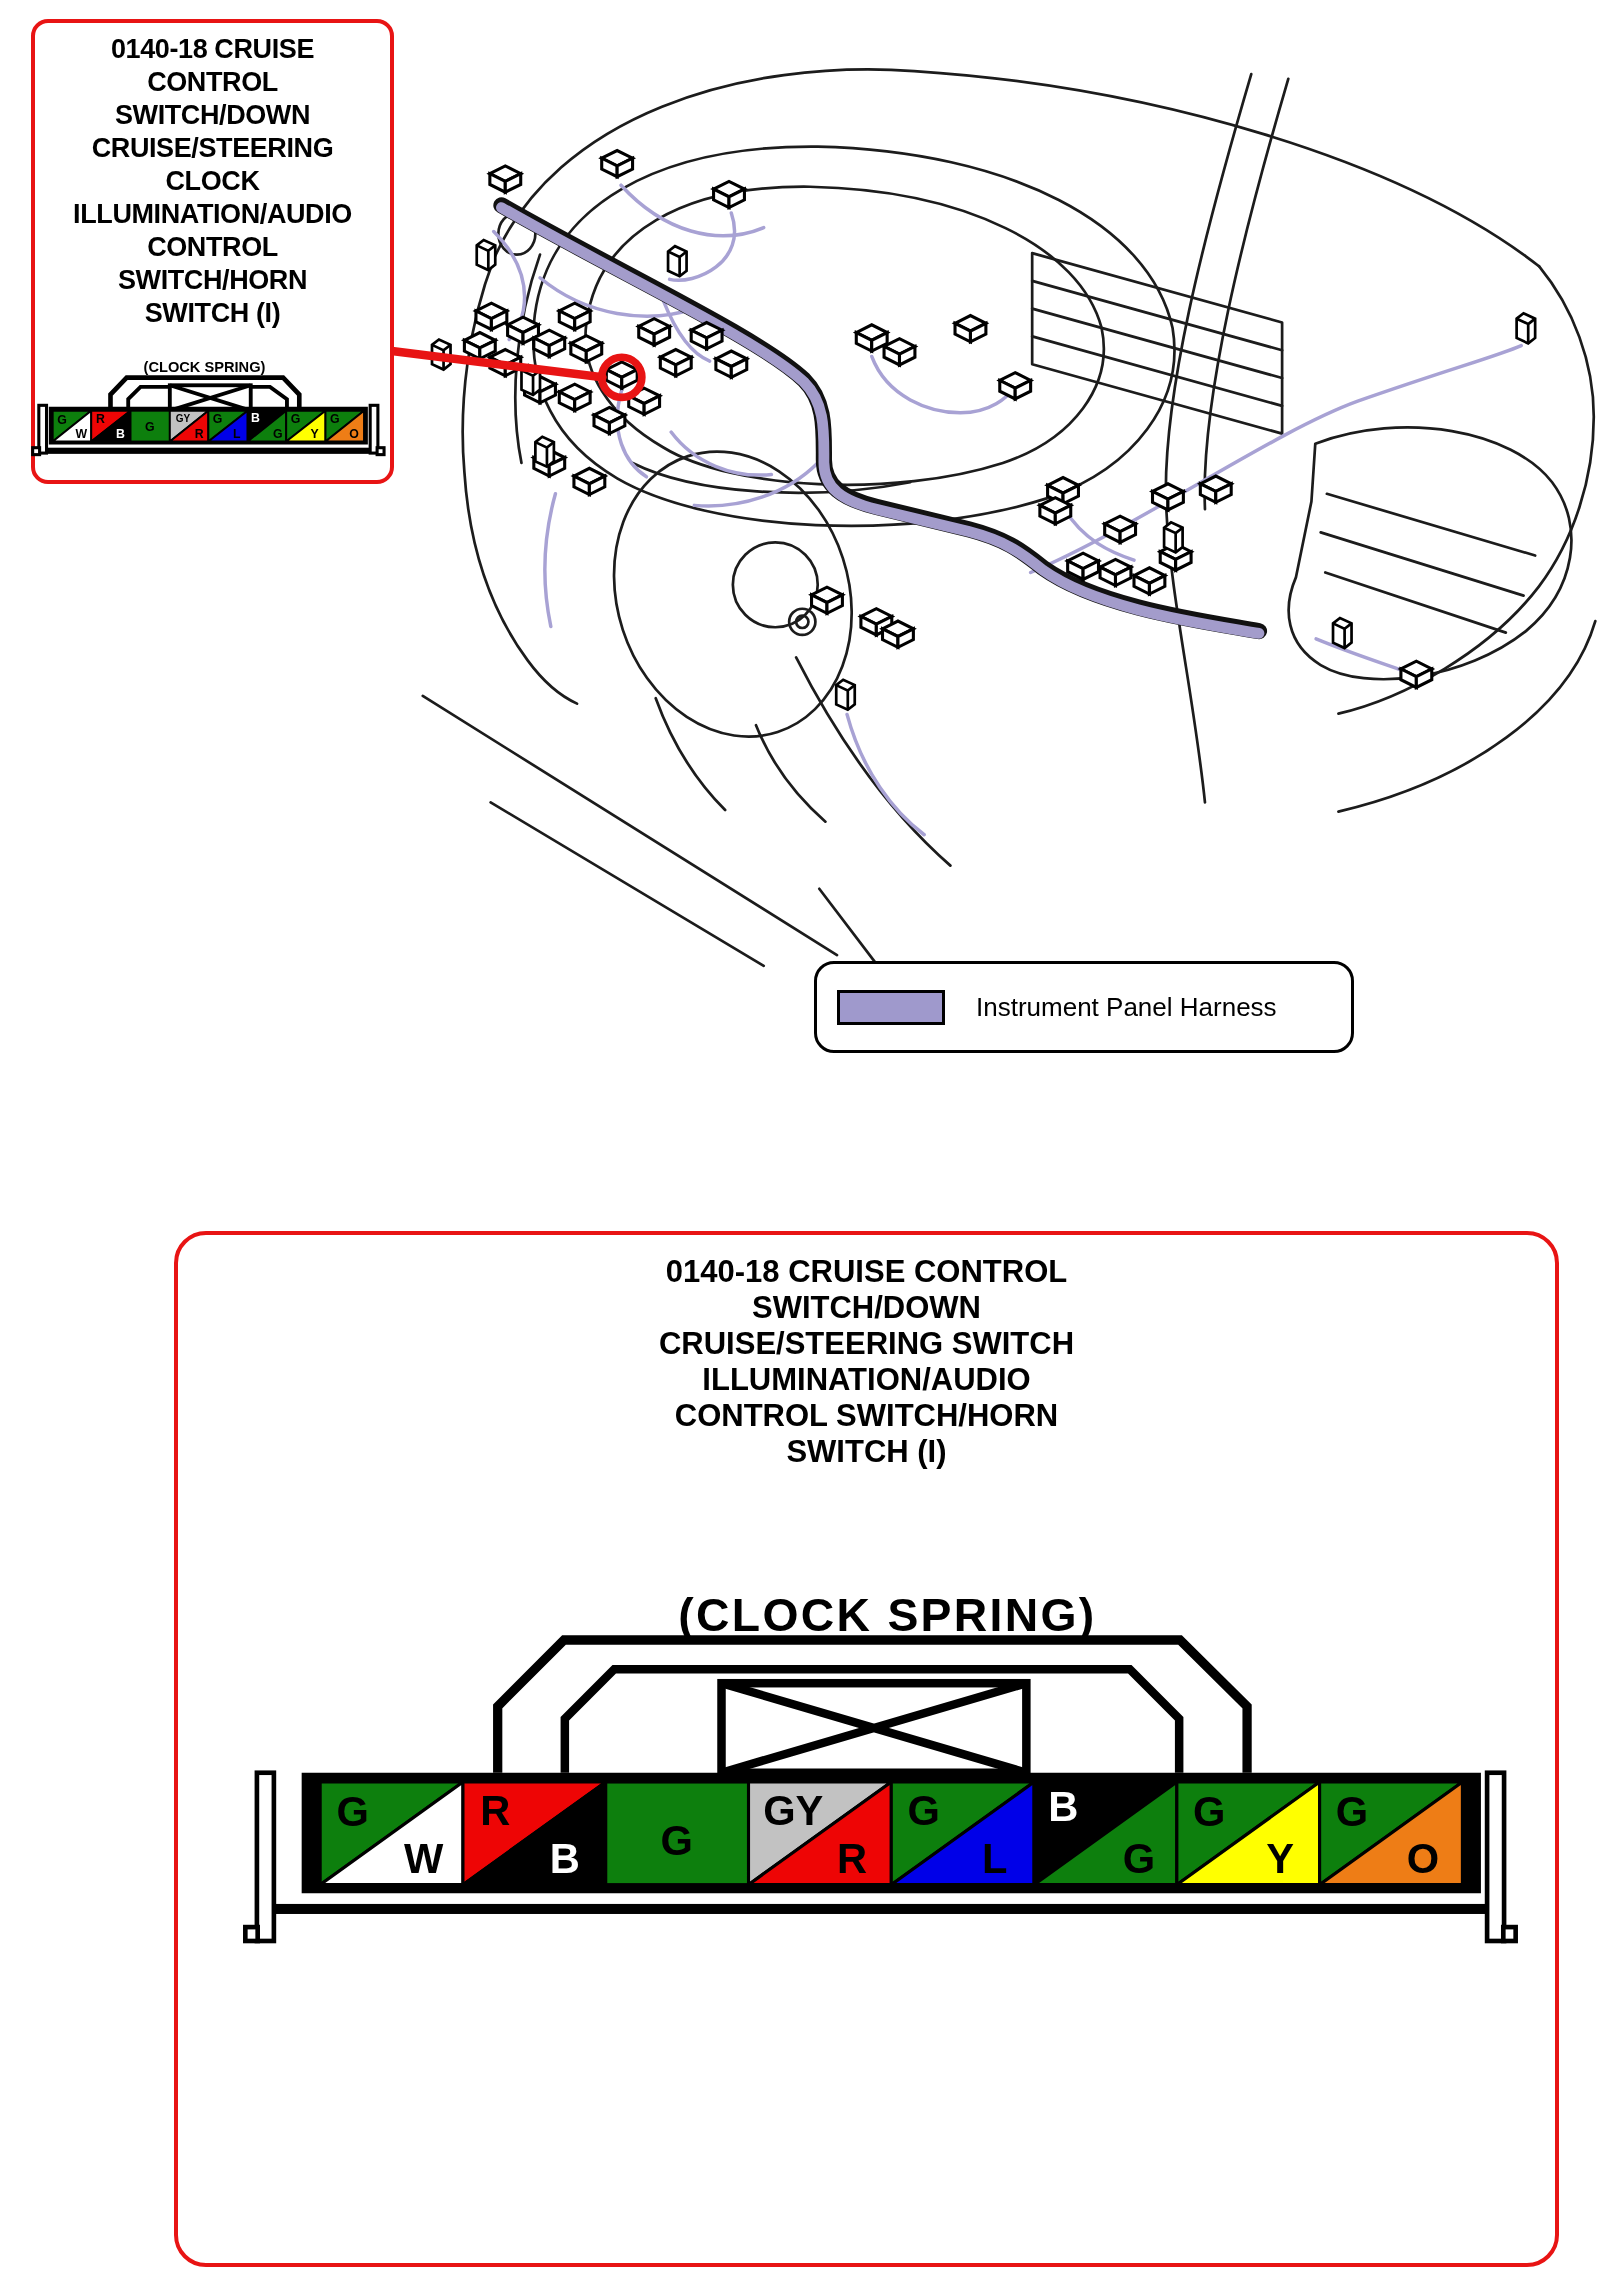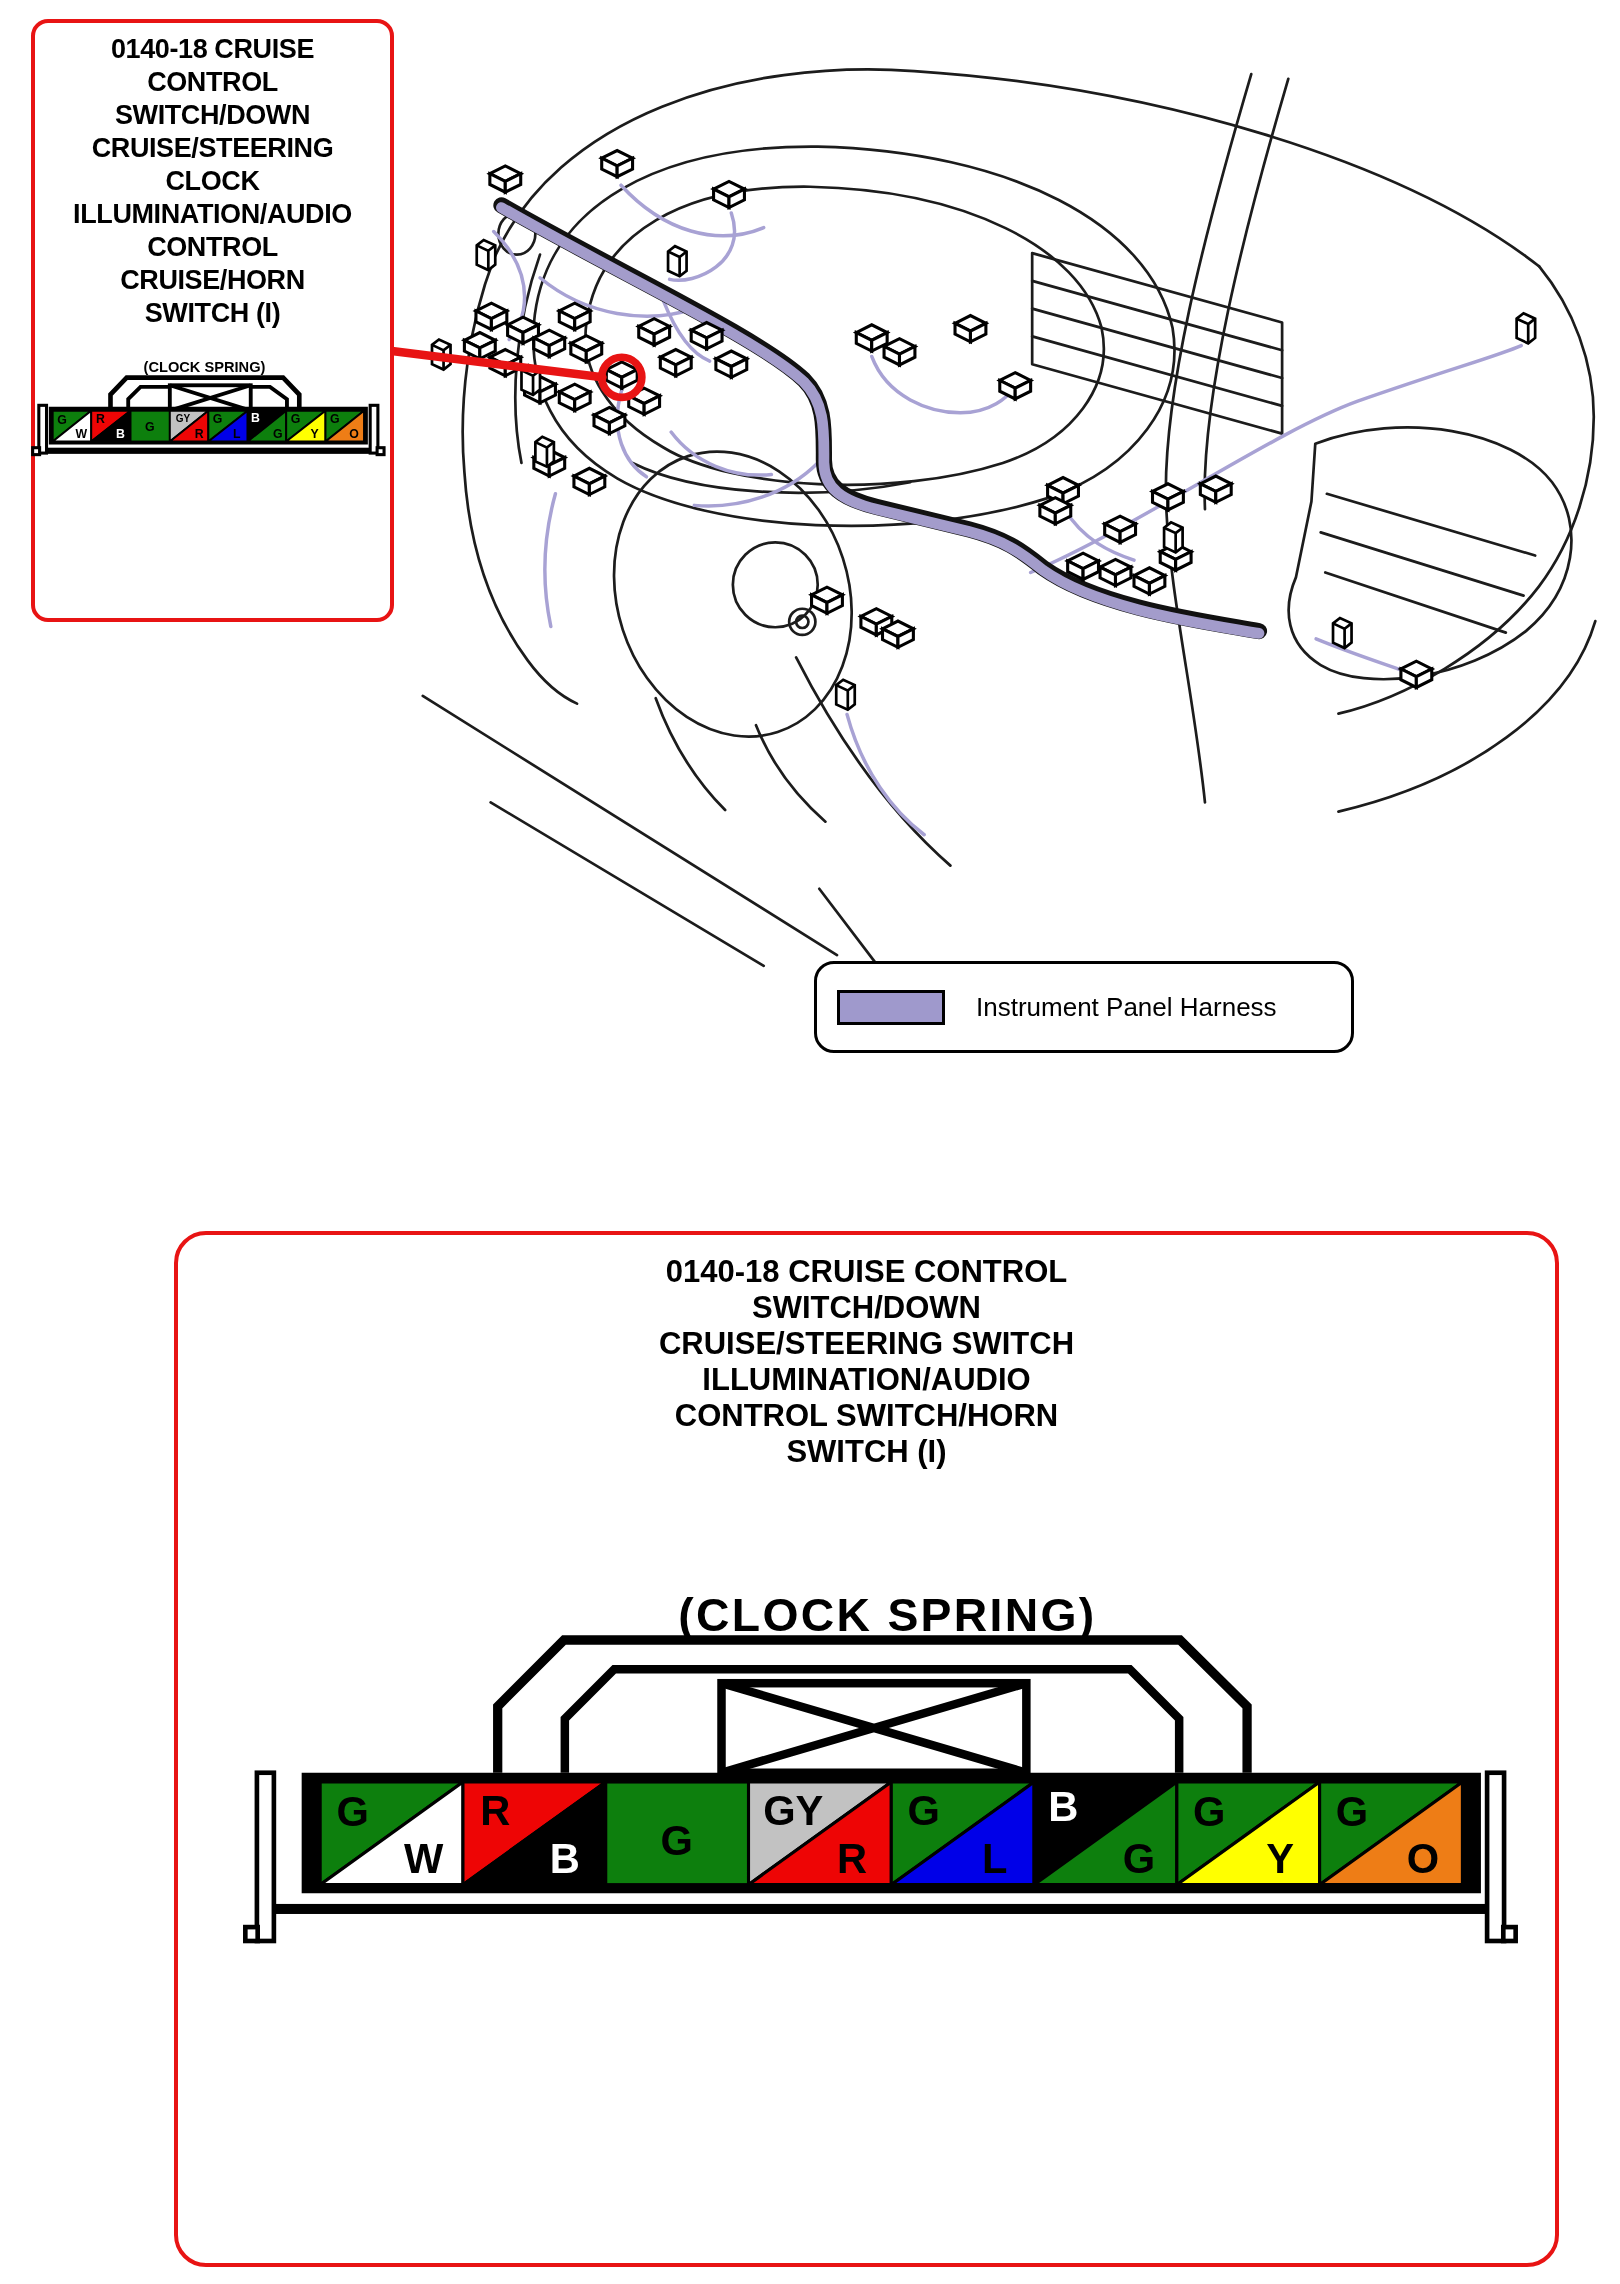--- a/index.html
+++ b/index.html
@@ -2,21 +2,21 @@
 <html style="font-size:12.3px"><head>
 <meta charset="utf-8">
 <style>
   html,body{margin:0;padding:0;background:#fff;}
   #page{position:relative;width:1620px;height:2284px;background:#ffffff;overflow:hidden;
         font-family:"Liberation Sans",sans-serif;color:#000;}
   svg{position:absolute;overflow:visible;}
   svg text{font-family:"Liberation Sans",sans-serif;font-weight:bold;}
 
   
-  .callout{position:absolute;left:31px;top:19.3px;width:363px;height:603px;background:#fff;
+  .callout{position:absolute;left:31px;top:19.3px;width:363px;height:465px;background:#fff;
            border:4.6px solid #e81414;border-radius:17px;box-sizing:border-box;z-index:3;}
   .callout-title{margin-top:9.3px;text-align:center;font-weight:bold;font-size:27px;
                  line-height:33px;letter-spacing:-0.4px;white-space:nowrap;}
 
   
   .legend-box{position:absolute;left:814px;top:961px;width:540px;height:92px;background:#fff;
               border:3.9px solid #000;border-radius:20px;box-sizing:border-box;
               display:flex;align-items:center;z-index:2;}
   .legend-swatch{width:102px;height:29px;background:#9f99cc;border:3.9px solid #000;margin-left:20px;flex:0 0 auto;}
   .legend-label{font-size:26px;margin-left:31px;}
@@ -159,21 +159,21 @@
 
   <div class="callout">
     <div class="callout-title">
       <div>0140-18 CRUISE</div>
       <div>CONTROL</div>
       <div>SWITCH/DOWN</div>
       <div>CRUISE/STEERING</div>
       <div>CLOCK</div>
       <div>ILLUMINATION/AUDIO</div>
       <div>CONTROL</div>
-      <div>CRUISE/HORN</div>
+      <div>SWITCH/HORN</div>
       <div>SWITCH (I)</div>
     </div>
 
     <svg style="left:-12.3px;top:333px;" width="363" height="131" viewBox="0 0 470 170">
       <text x="235" y="21" font-size="19" text-anchor="middle">(CLOCK SPRING)</text>
       <g class="bracket">
         <path d="M113,71 L113,50 L134,28 L337,28 L358,50 L358,71" stroke-width="6"></path>
         <path d="M136,71 L136,56 L152,40 L320,40 L342,56 L342,71" stroke-width="5"></path>
         <rect x="190" y="38" width="105" height="33" fill="#fff" stroke="#000" stroke-width="5"></rect>
         <path d="M190,38 L295,71 M295,38 L190,71" stroke-width="5"></path>

